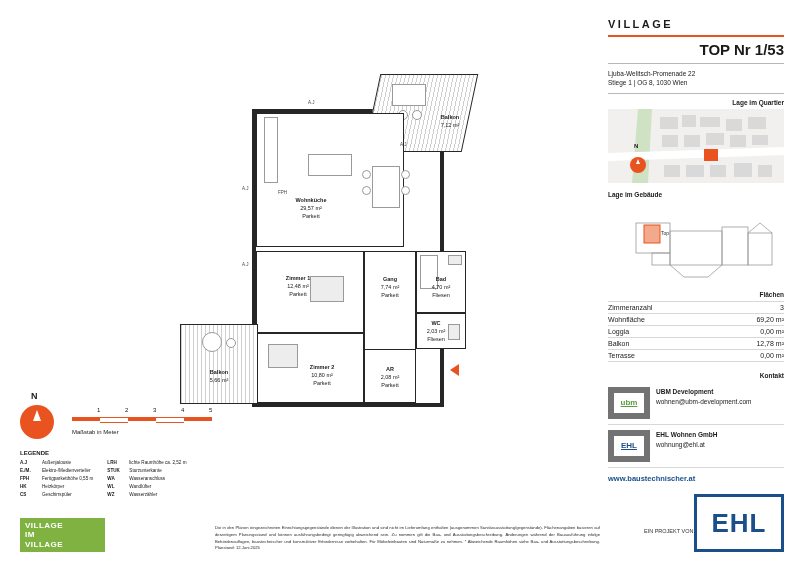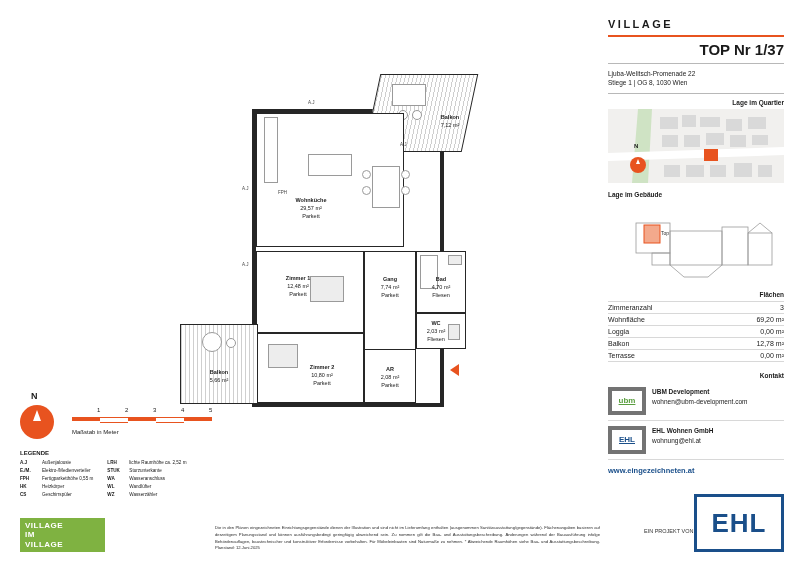--- a/index.html
+++ b/index.html
@@ -132,21 +132,21 @@
   .contact-row {
     display: flex;
     align-items: flex-start;
     gap: 6px;
     padding: 5px 0;
     border-bottom: 1px solid #d8d8d8;
   }
   .contact-row:first-of-type { border-top: 1px solid #d8d8d8; }
   .logo-chip {
     width: 30px; height: 20px;
-    border: 4px solid #737373;
+    border: 6px solid #737373;
     display: flex; align-items: center; justify-content: center;
     font-size: 8px;
     font-weight: bold;
     color: #5a9e3f;
     flex: 0 0 auto;
     text-decoration: underline;
   }
   .logo-chip.ehl { color: #1a4f8a; }
   .contact-text { font-size: 6.5px; line-height: 1.5; }
   .contact-name { font-weight: bold; }
@@ -506,21 +506,21 @@
 
   <div class="projekt-von">EIN PROJEKT VON</div>
   <div class="ehl-roof"></div>
   <div class="ehl-logo">
     <span class="ehl-logo-text">EHL</span>
   </div>
 
   <div class="right-panel">
     <div class="brand-village">VILLAGE</div>
     <div class="rule-orange"></div>
-    <div class="top-nr">TOP Nr 1/37</div>
+    <div class="top-nr">TOP Nr 1/53</div>
     <div class="rule-grey"></div>
     <div class="addr">
       <div>Ljuba-Welitsch-Promenade 22</div>
       <div>Stiege 1 | OG 8, 1030 Wien</div>
     </div>
     <div class="rule-grey"></div>
 
     <div class="sec-title">Lage im Quartier</div>
     <div class="map-box">
       <svg width="176" height="74" viewBox="0 0 176 74">
@@ -608,17 +608,17 @@
       </div>
 
       <div class="contact-row">
         <div class="logo-chip ehl">EHL</div>
         <div class="contact-text">
           <div class="contact-name">EHL Wohnen GmbH</div>
           <div>wohnung@ehl.at</div>
         </div>
       </div>
 
-      <div class="weburl">www.eingezeichneten.at</div>
+      <div class="weburl">www.baustechnischer.at</div>
     </div>
   </div>
 
 </div>
 
 </body></html>

